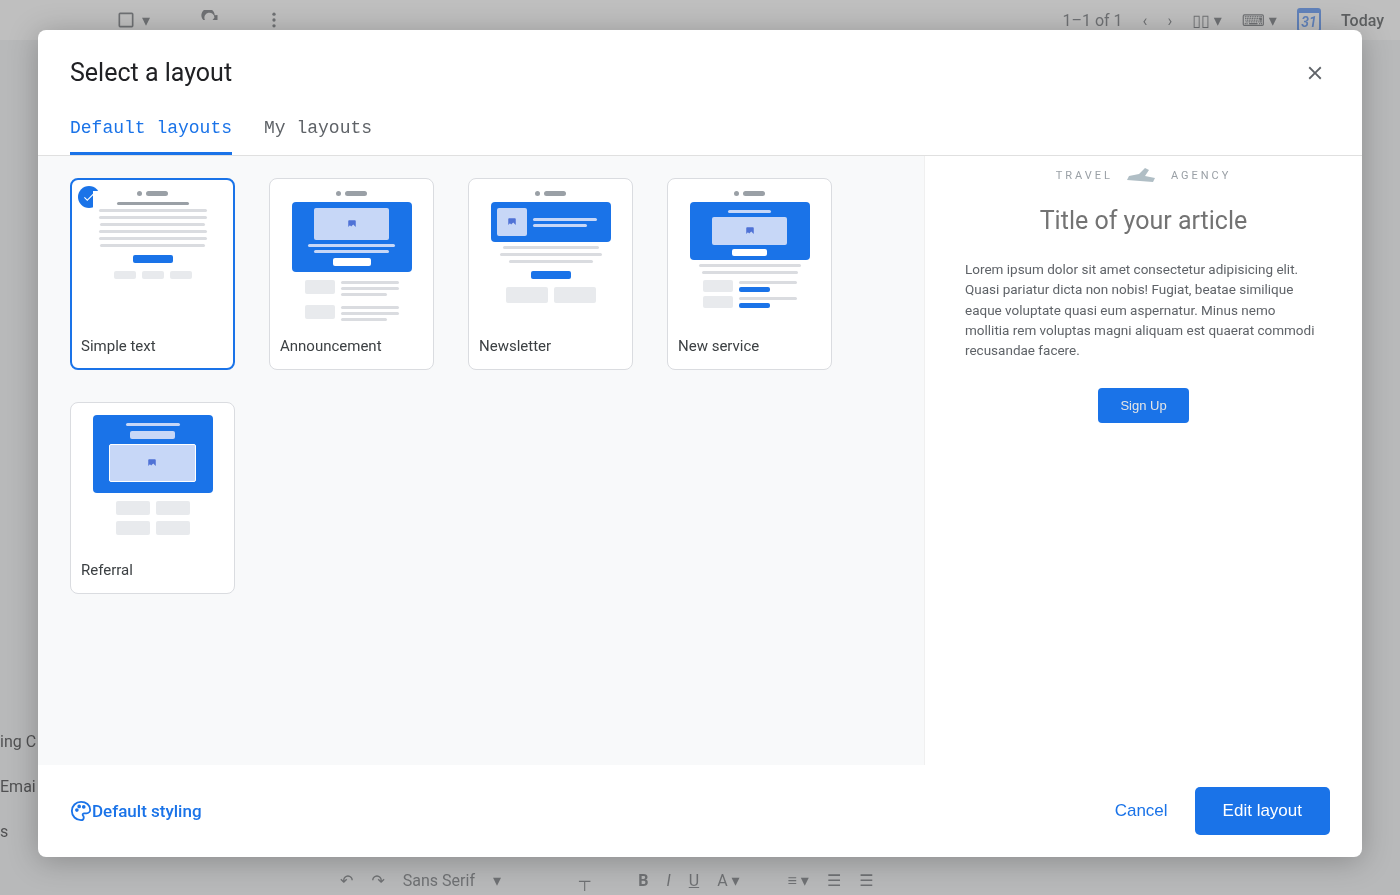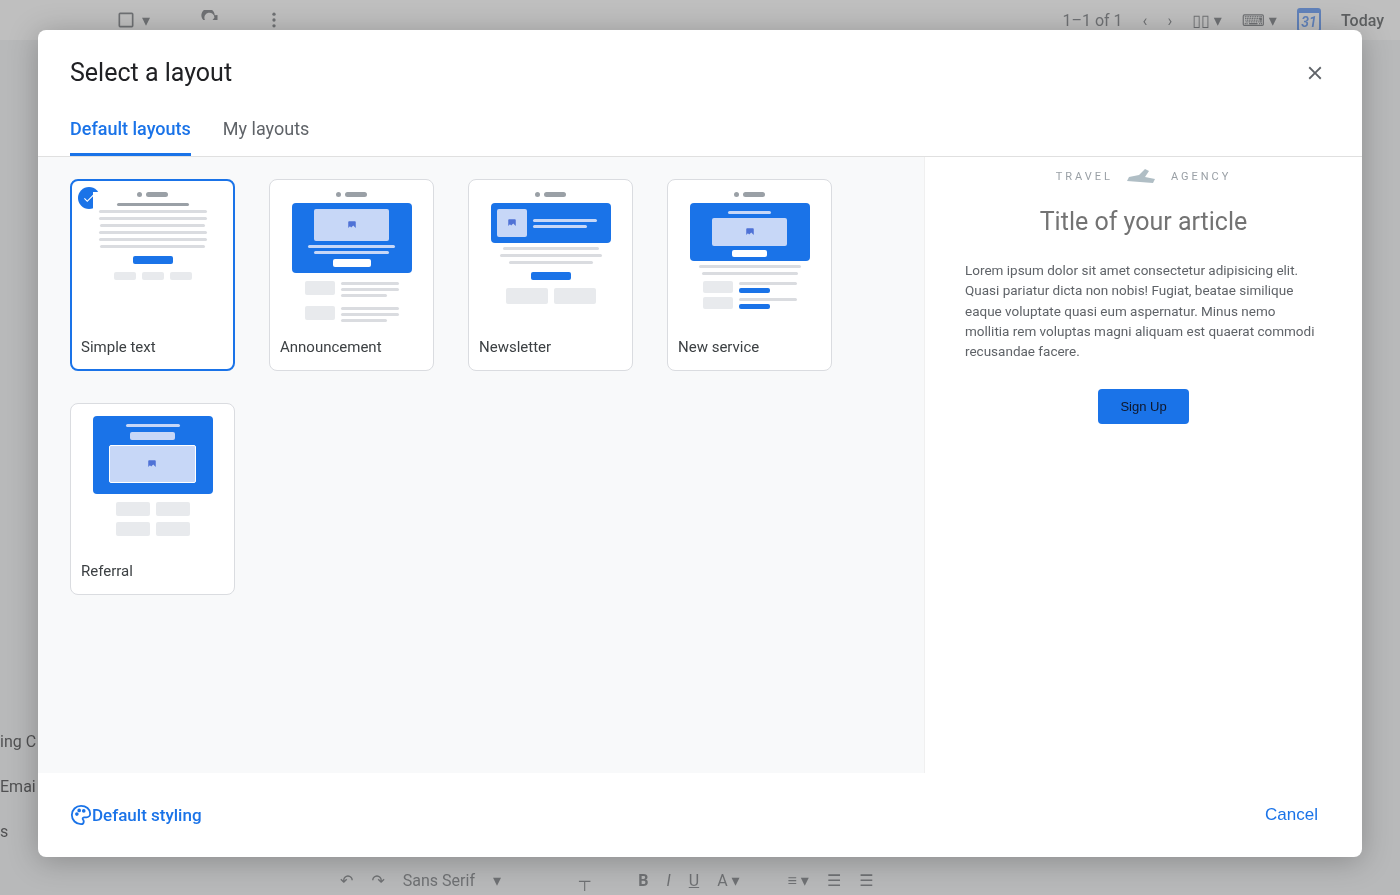--- a/index.html
+++ b/index.html
@@ -94,20 +94,21 @@
       display: flex;
       gap: 32px;
       border-bottom: 1px solid #e0e0e0;
     }
     .tab {
       padding-bottom: 14px;
       font-size: 18px;
       color: #5f6368;
       cursor: pointer;
       border-bottom: 3px solid transparent;
+      font-family: Liberation Mono, monospace;
     }
     .tab.active {
       color: #1a73e8;
       border-bottom-color: #1a73e8;
       font-weight: 500;
     }
     .modal-body {
       flex: 1;
       display: flex;
       overflow: hidden;
@@ -209,21 +210,21 @@
     .preview-para {
       font-size: 13.5px;
       color:#5f6368;
       line-height:1.5;
       margin-bottom: 20px;
     }
     .preview-btn {
       display:block;
       margin: 28px auto 0 auto;
       background:#1a73e8;
-      color:#0f172a;
+      color:#e5e5e5;
       font-size:13px;
       font-weight:500;
       padding:10px 22px;
       border-radius:4px;
       border:none;
     }
     .modal-footer {
       padding: 22px 32px;
       display:flex;
       align-items:center;
@@ -521,15 +522,16 @@
       <svg width="22" height="22" viewBox="0 0 24 24" fill="none" stroke="#1a73e8" stroke-width="2">
           <path d="M12 2a10 10 0 100 20 3 3 0 003-3c0-.8-.3-1.5-.8-2a1.5 1.5 0 011-2.5H18a4 4 0 004-4c0-4.9-4.5-8.5-10-8.5z"></path>
           <circle cx="7.5" cy="11" r="1" fill="#1a73e8"></circle>
           <circle cx="10" cy="7" r="1" fill="#1a73e8"></circle>
           <circle cx="15" cy="7.5" r="1" fill="#1a73e8"></circle>
         </svg>
       <span>Default styling</span>
     </div>
     <div class="footer-actions">
       <button class="btn-text">Cancel</button>
+      <button class="btn-primary">Edit layout</button>
     </div>
   </div>
 </div>
 
 </body></html>

